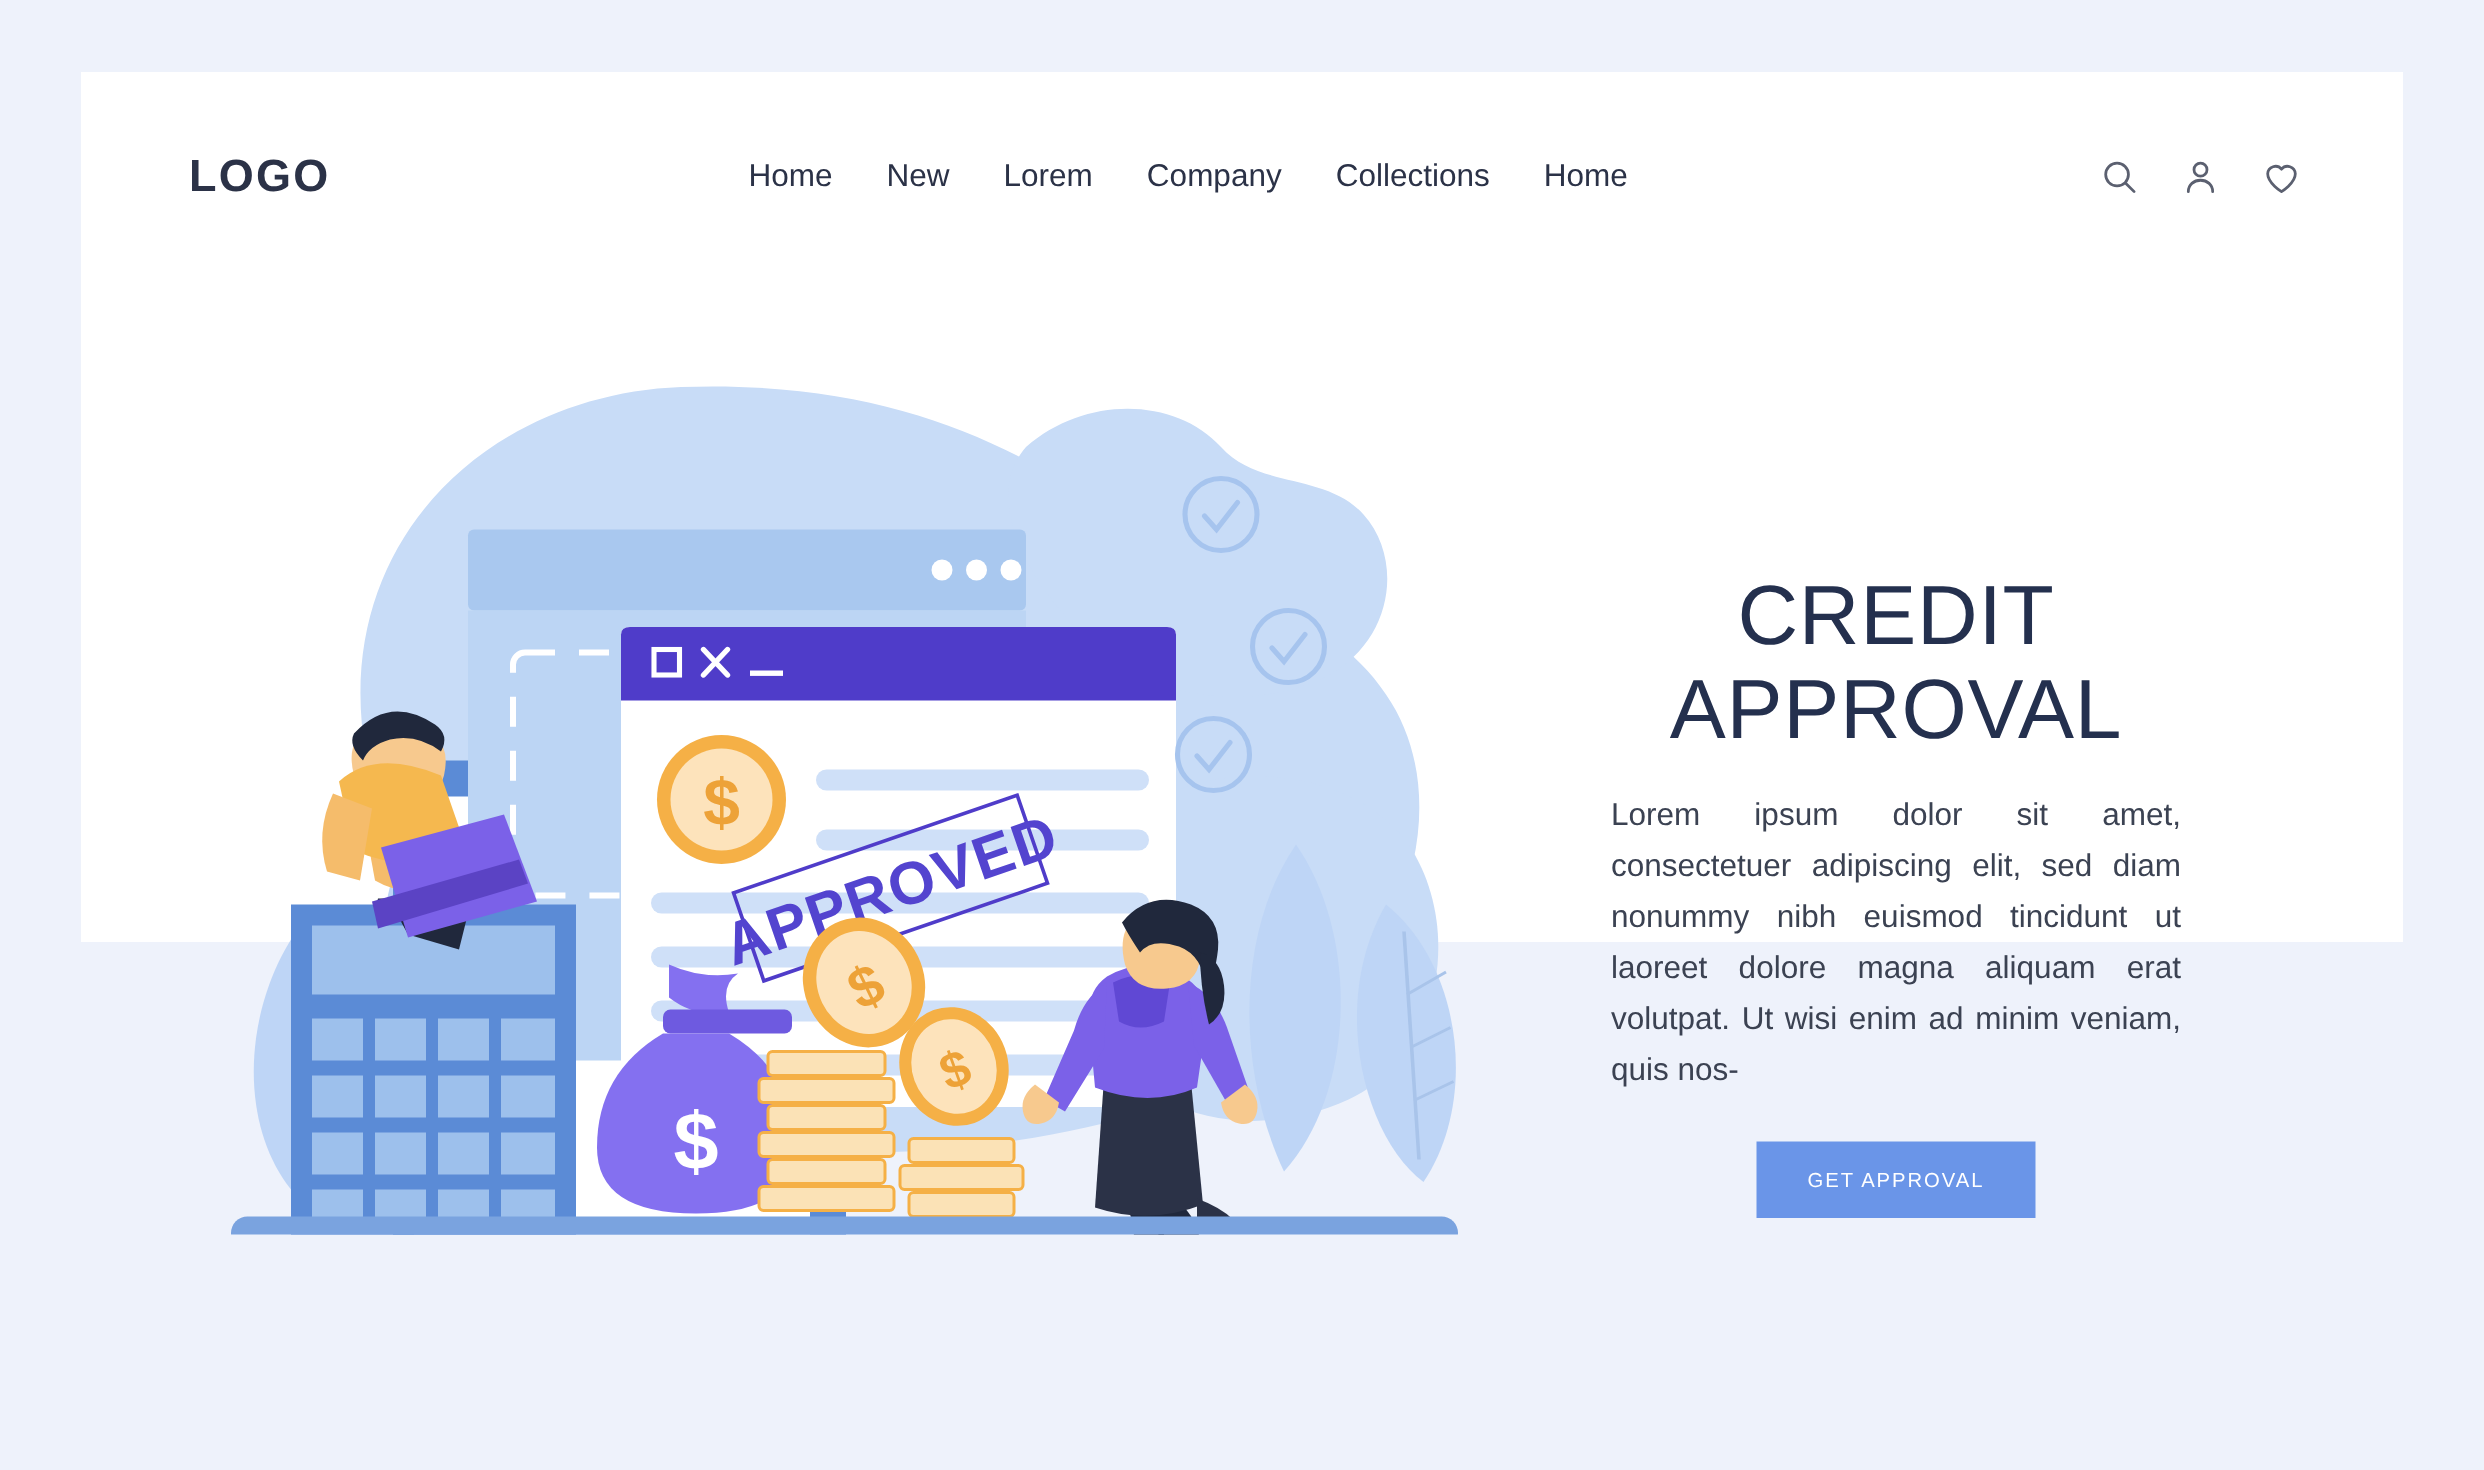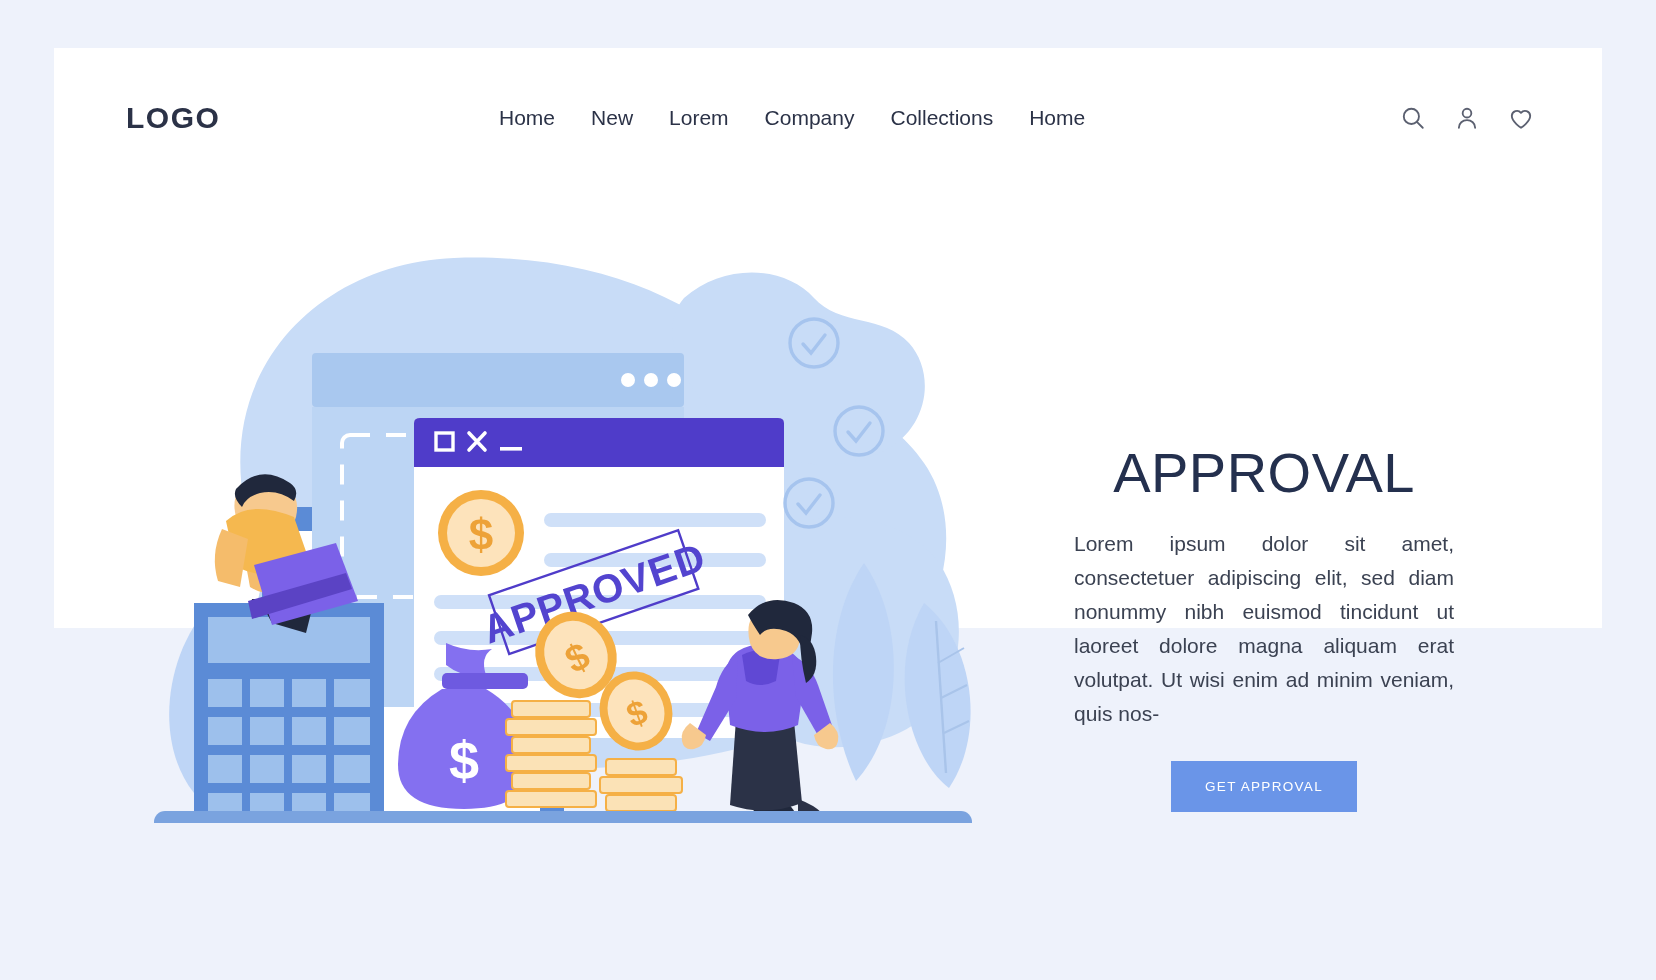--- a/index.html
+++ b/index.html
@@ -105,21 +105,21 @@
       <span class="hicon">
         <svg viewBox="0 0 24 24" fill="none" stroke="#5b6070" stroke-width="1.7" stroke-linejoin="round">
           <path d="M12 21s-8.5-5.3-8.5-11A4.8 4.8 0 0 1 12 7.2 4.8 4.8 0 0 1 20.5 10c0 5.7-8.5 11-8.5 11z"></path>
         </svg>
       </span>
     </div>
   </div>
 
   <div class="text-panel">
     <h1 class="headline">
-      <br>
+      <span>CREDIT</span><br>
       <span>APPROVAL</span>
     </h1>
     <p class="body-copy">Lorem ipsum dolor sit amet, consectetuer adipiscing elit, sed diam nonummy nibh euismod tincidunt ut laoreet dolore magna aliquam erat volutpat. Ut wisi enim ad minim veniam, quis nos-</p>
     <button class="cta">GET APPROVAL</button>
   </div>
 
   <div class="illus">
     <svg viewBox="0 0 900 620" xmlns="http://www.w3.org/2000/svg">
       <defs>
         <clipPath id="winClip">

